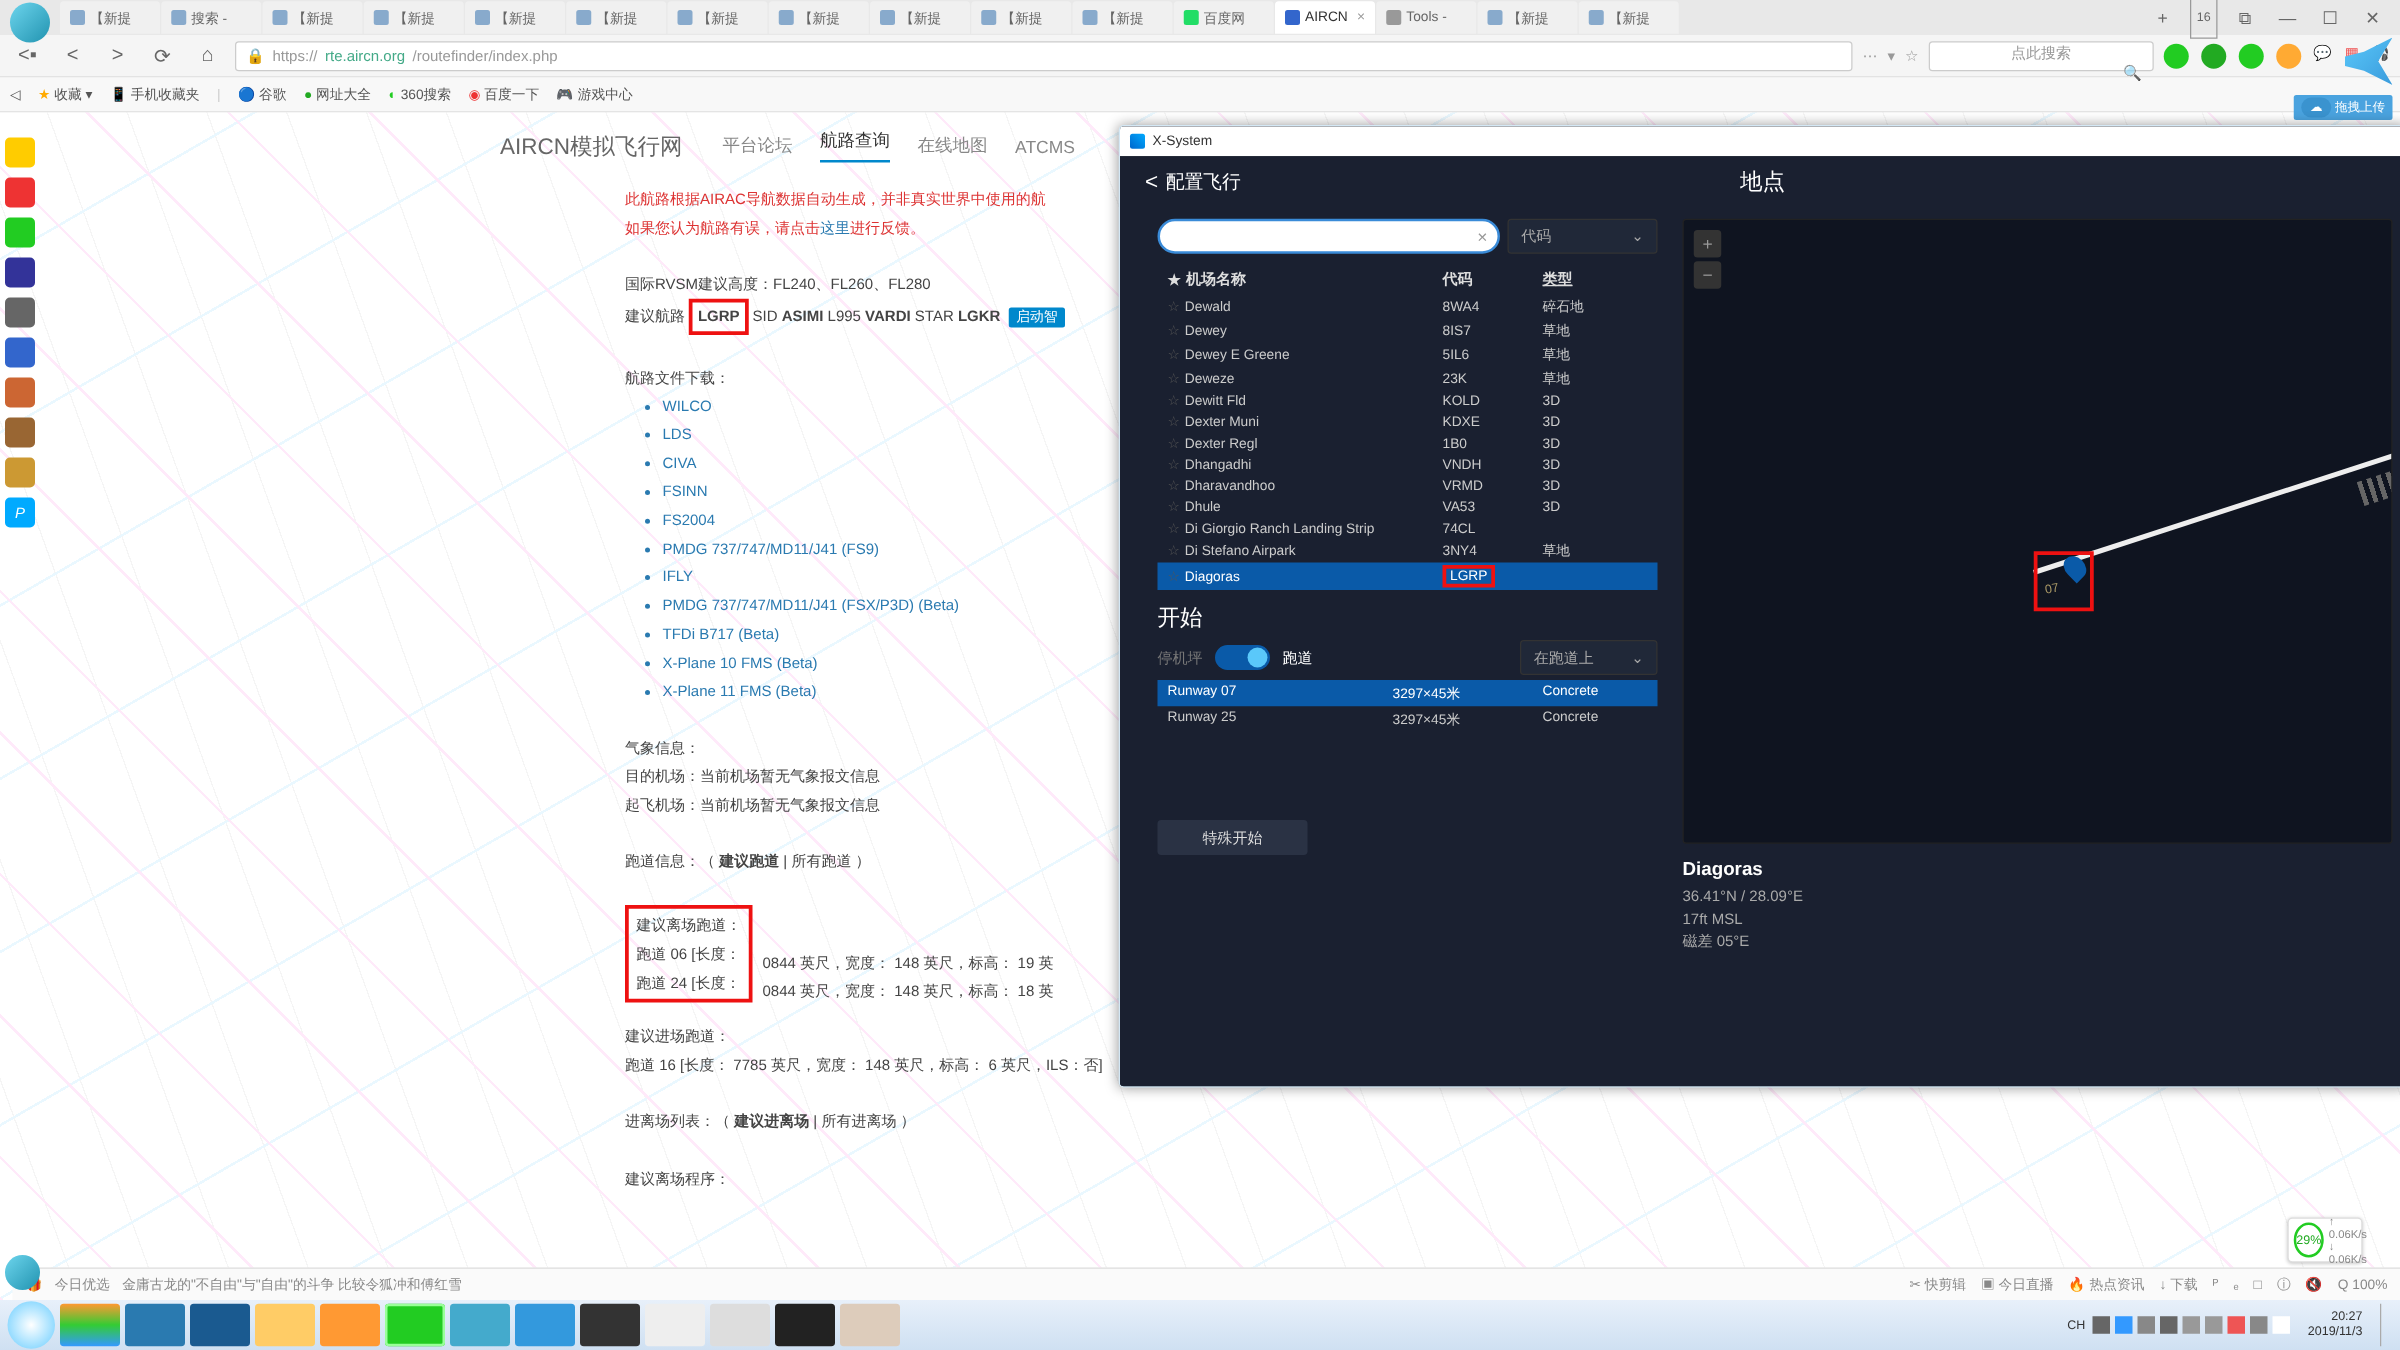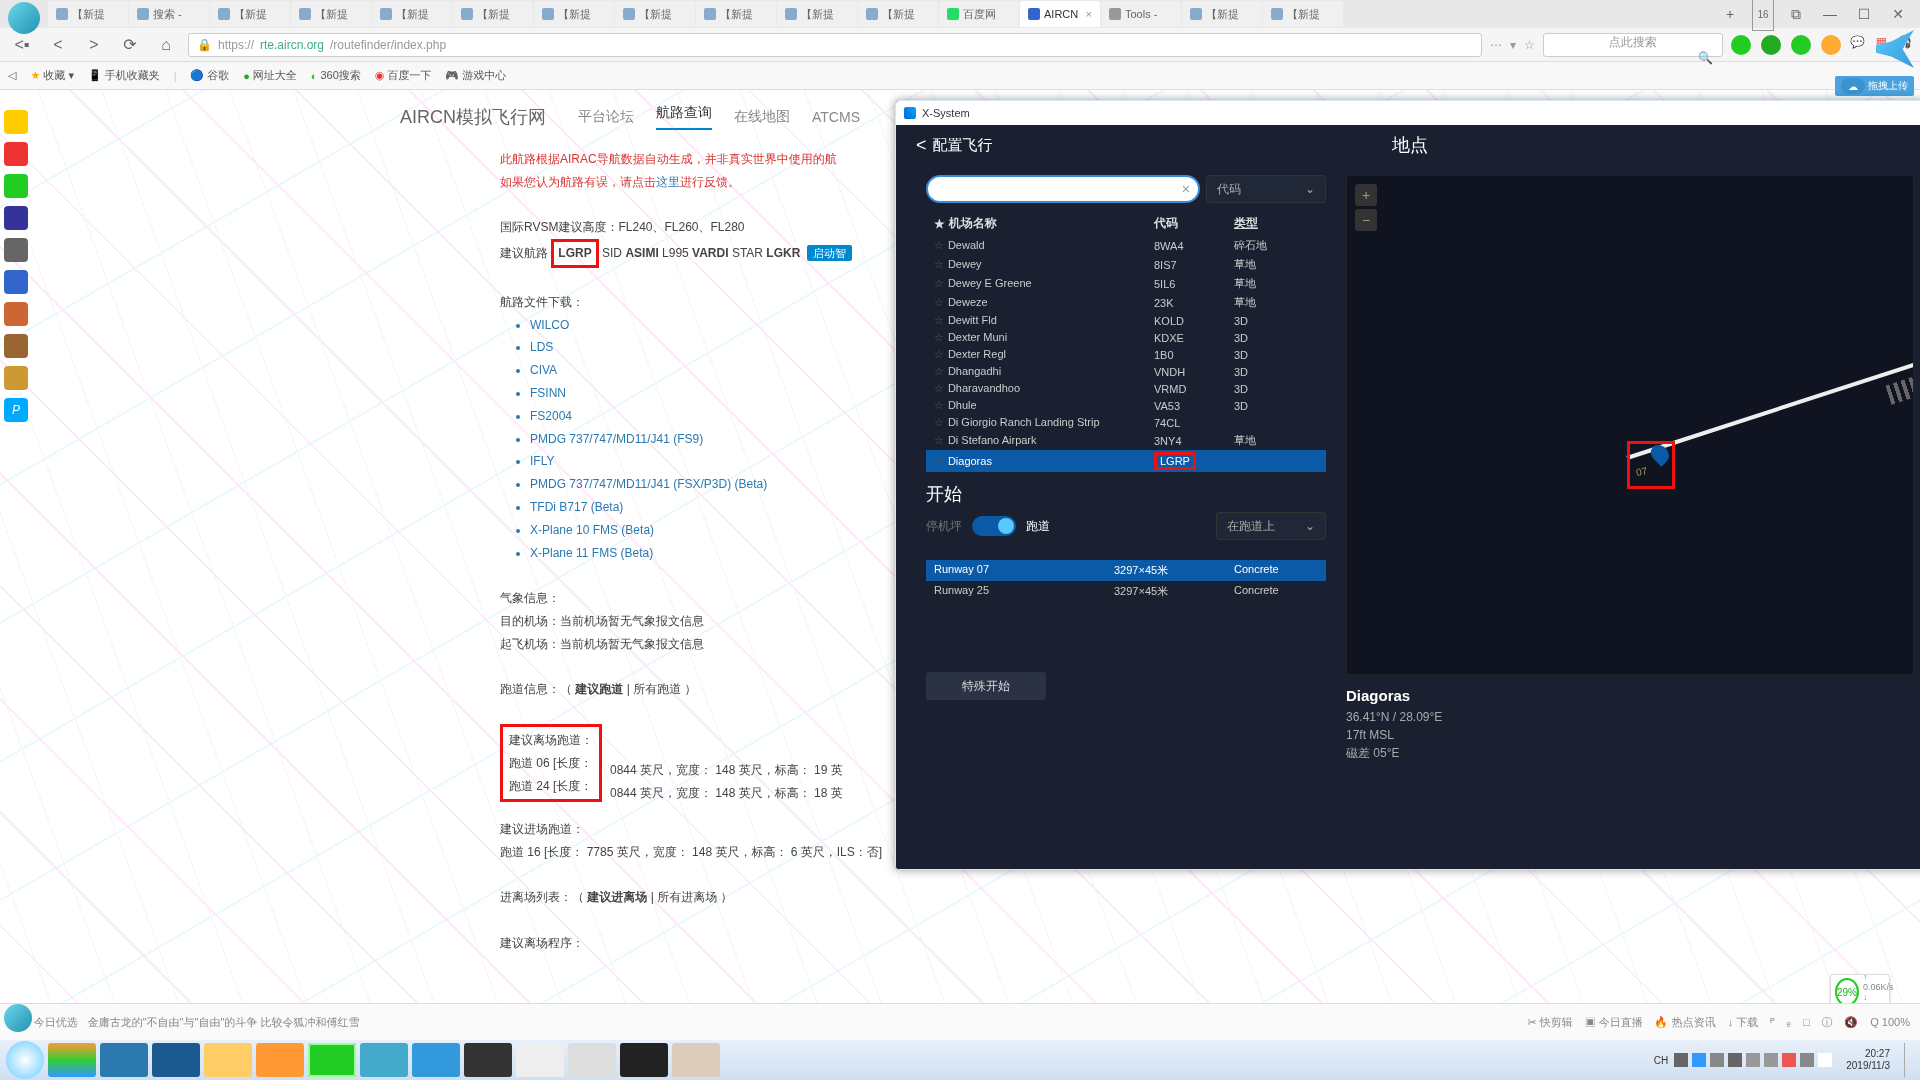--- a/index.html
+++ b/index.html
@@ -66,21 +66,21 @@
 .drop { width:120px; height:28px; background:#202838; border:1px solid #333; border-radius:3px; display:flex; align-items:center; justify-content:space-between; padding:0 10px; color:#aaa; font-size:12px; }
 .aplist-head { display:flex; font-size:12px; color:#ddd; padding:4px 8px; font-weight:bold; }
 .aplist-head .c1{width:220px;display:flex;align-items:center;gap:4px;} .aplist-head .c2{width:80px;} .aplist-head .c3{width:60px;text-decoration:underline;}
 .aplist { font-size:11px; }
 .aplist .row { display:flex; padding:2px 8px; color:#ccc; align-items:center; }
 .aplist .row .star{color:#555;margin-right:4px;}
 .aplist .row.sel { background:#0a5aa8; color:#fff; }
 .aplist .row .c1{width:220px;} .aplist .row .c2{width:80px;} .aplist .row .c3{width:60px;}
 .code-redbox{border:3px solid #e11;padding:0 3px;display:inline-block;}
 .start-h { font-size:18px; color:#fff; margin:10px 0 6px; }
-.toggle-row { display:flex; align-items:center; gap:10px; margin-bottom:20px; }
+.toggle-row { display:flex; align-items:center; gap:10px; margin-bottom:4px; }
 .toggle-row .lbl-off{color:#777;font-size:12px;}
 .toggle { width:44px; height:20px; background:#0a5aa8; border-radius:10px; position:relative; }
 .toggle .knob{position:absolute;right:2px;top:2px;width:16px;height:16px;background:#5ac8fa;border-radius:50%;}
 .toggle-row .lbl-on{color:#fff;font-size:12px;}
 .rwylist .row{display:flex;padding:3px 8px;font-size:11px;color:#ccc;}
 .rwylist .row.sel{background:#0a5aa8;color:#fff;}
 .rwylist .row .c1{width:180px;} .rwylist .row .c2{width:120px;} .rwylist .row .c3{width:80px;}
 .special-btn { margin-top:70px; width:120px; height:28px; background:#2a3244; color:#ddd; display:flex; align-items:center; justify-content:center; border-radius:3px; font-size:12px; }
 .xsys-right { position:absolute; left:450px; top:50px; right:10px; bottom:10px; }
 .map-area { position:relative; width:100%; height:500px; background:#0f1420; border:1px solid #222; border-radius:3px; overflow:hidden; }
@@ -88,21 +88,21 @@
 .zoom-ctrl div{width:22px;height:22px;background:#333;color:#999;display:flex;align-items:center;justify-content:center;border-radius:3px;font-size:14px;}
 .rwy-line { position:absolute; left:280px; top:280px; width:330px; height:4px; background:#eee; transform:rotate(-18deg); transform-origin:left; }
 .rwy-marks { position:absolute; left:540px; top:200px; width:60px; height:20px; background:repeating-linear-gradient(90deg,#666 0 4px,transparent 4px 8px); transform:rotate(-18deg); }
 .map-pin-box { position:absolute; left:280px; top:265px; width:48px; height:48px; border:3px solid #e11; }
 .map-pin-box .pin{position:absolute;left:22px;top:0;width:16px;height:20px;background:#0a5aa8;border-radius:50% 50% 50% 0;transform:rotate(-45deg);}
 .map-pin-box .lbl{position:absolute;left:6px;top:22px;color:#a96;font-size:10px;transform:rotate(-10deg);}
 .loc-info { margin-top:10px; color:#aaa; font-size:12px; line-height:1.5; }
 .loc-info .name{color:#fff;font-size:15px;font-weight:bold;}
 
 
-.status { position:absolute; left:0; right:0; bottom:40px; height:37px; background:#fafafa; border-top:1px solid #ddd; display:flex; align-items:center; padding:0 10px; font-size:11px; color:#888; gap:10px; }
+.status { position:absolute; left:10px; right:0; bottom:40px; height:26px; background:#fafafa; border-top:1px solid #ddd; display:flex; align-items:center; padding:0 10px; font-size:11px; color:#888; gap:10px; }
 .status .right{margin-left:auto;display:flex;gap:12px;align-items:center;}
 .net-badge { position:absolute; right:30px; bottom:70px; width:60px; height:36px; background:#fff; border:1px solid #ddd; border-radius:4px; display:flex; align-items:center; font-size:9px; color:#888; padding:2px 4px; gap:4px; box-shadow:0 1px 3px rgba(0,0,0,.2);}
 .net-badge .pct{width:28px;height:28px;border:2px solid #2c2;border-radius:50%;display:flex;align-items:center;justify-content:center;color:#2a2;font-size:10px;}
 .taskbar { position:absolute; left:0; right:0; bottom:0; height:40px; background:linear-gradient(#e8f0fa,#cfe0f2); display:flex; align-items:center; padding:0 6px; gap:4px; }
 .tb-btn { width:48px; height:34px; border-radius:3px; display:flex; align-items:center; justify-content:center; }
 .tb-btn.start{background:radial-gradient(circle,#fff,#6cf);border-radius:50%;width:38px;height:38px;}
 .tb-right{margin-left:auto;display:flex;align-items:center;gap:6px;font-size:10px;color:#333;}
 .tb-clock{text-align:right;line-height:1.2;padding:0 8px;}
 .tb-icons{display:flex;gap:4px;}
 .tb-icons div{width:14px;height:14px;}

